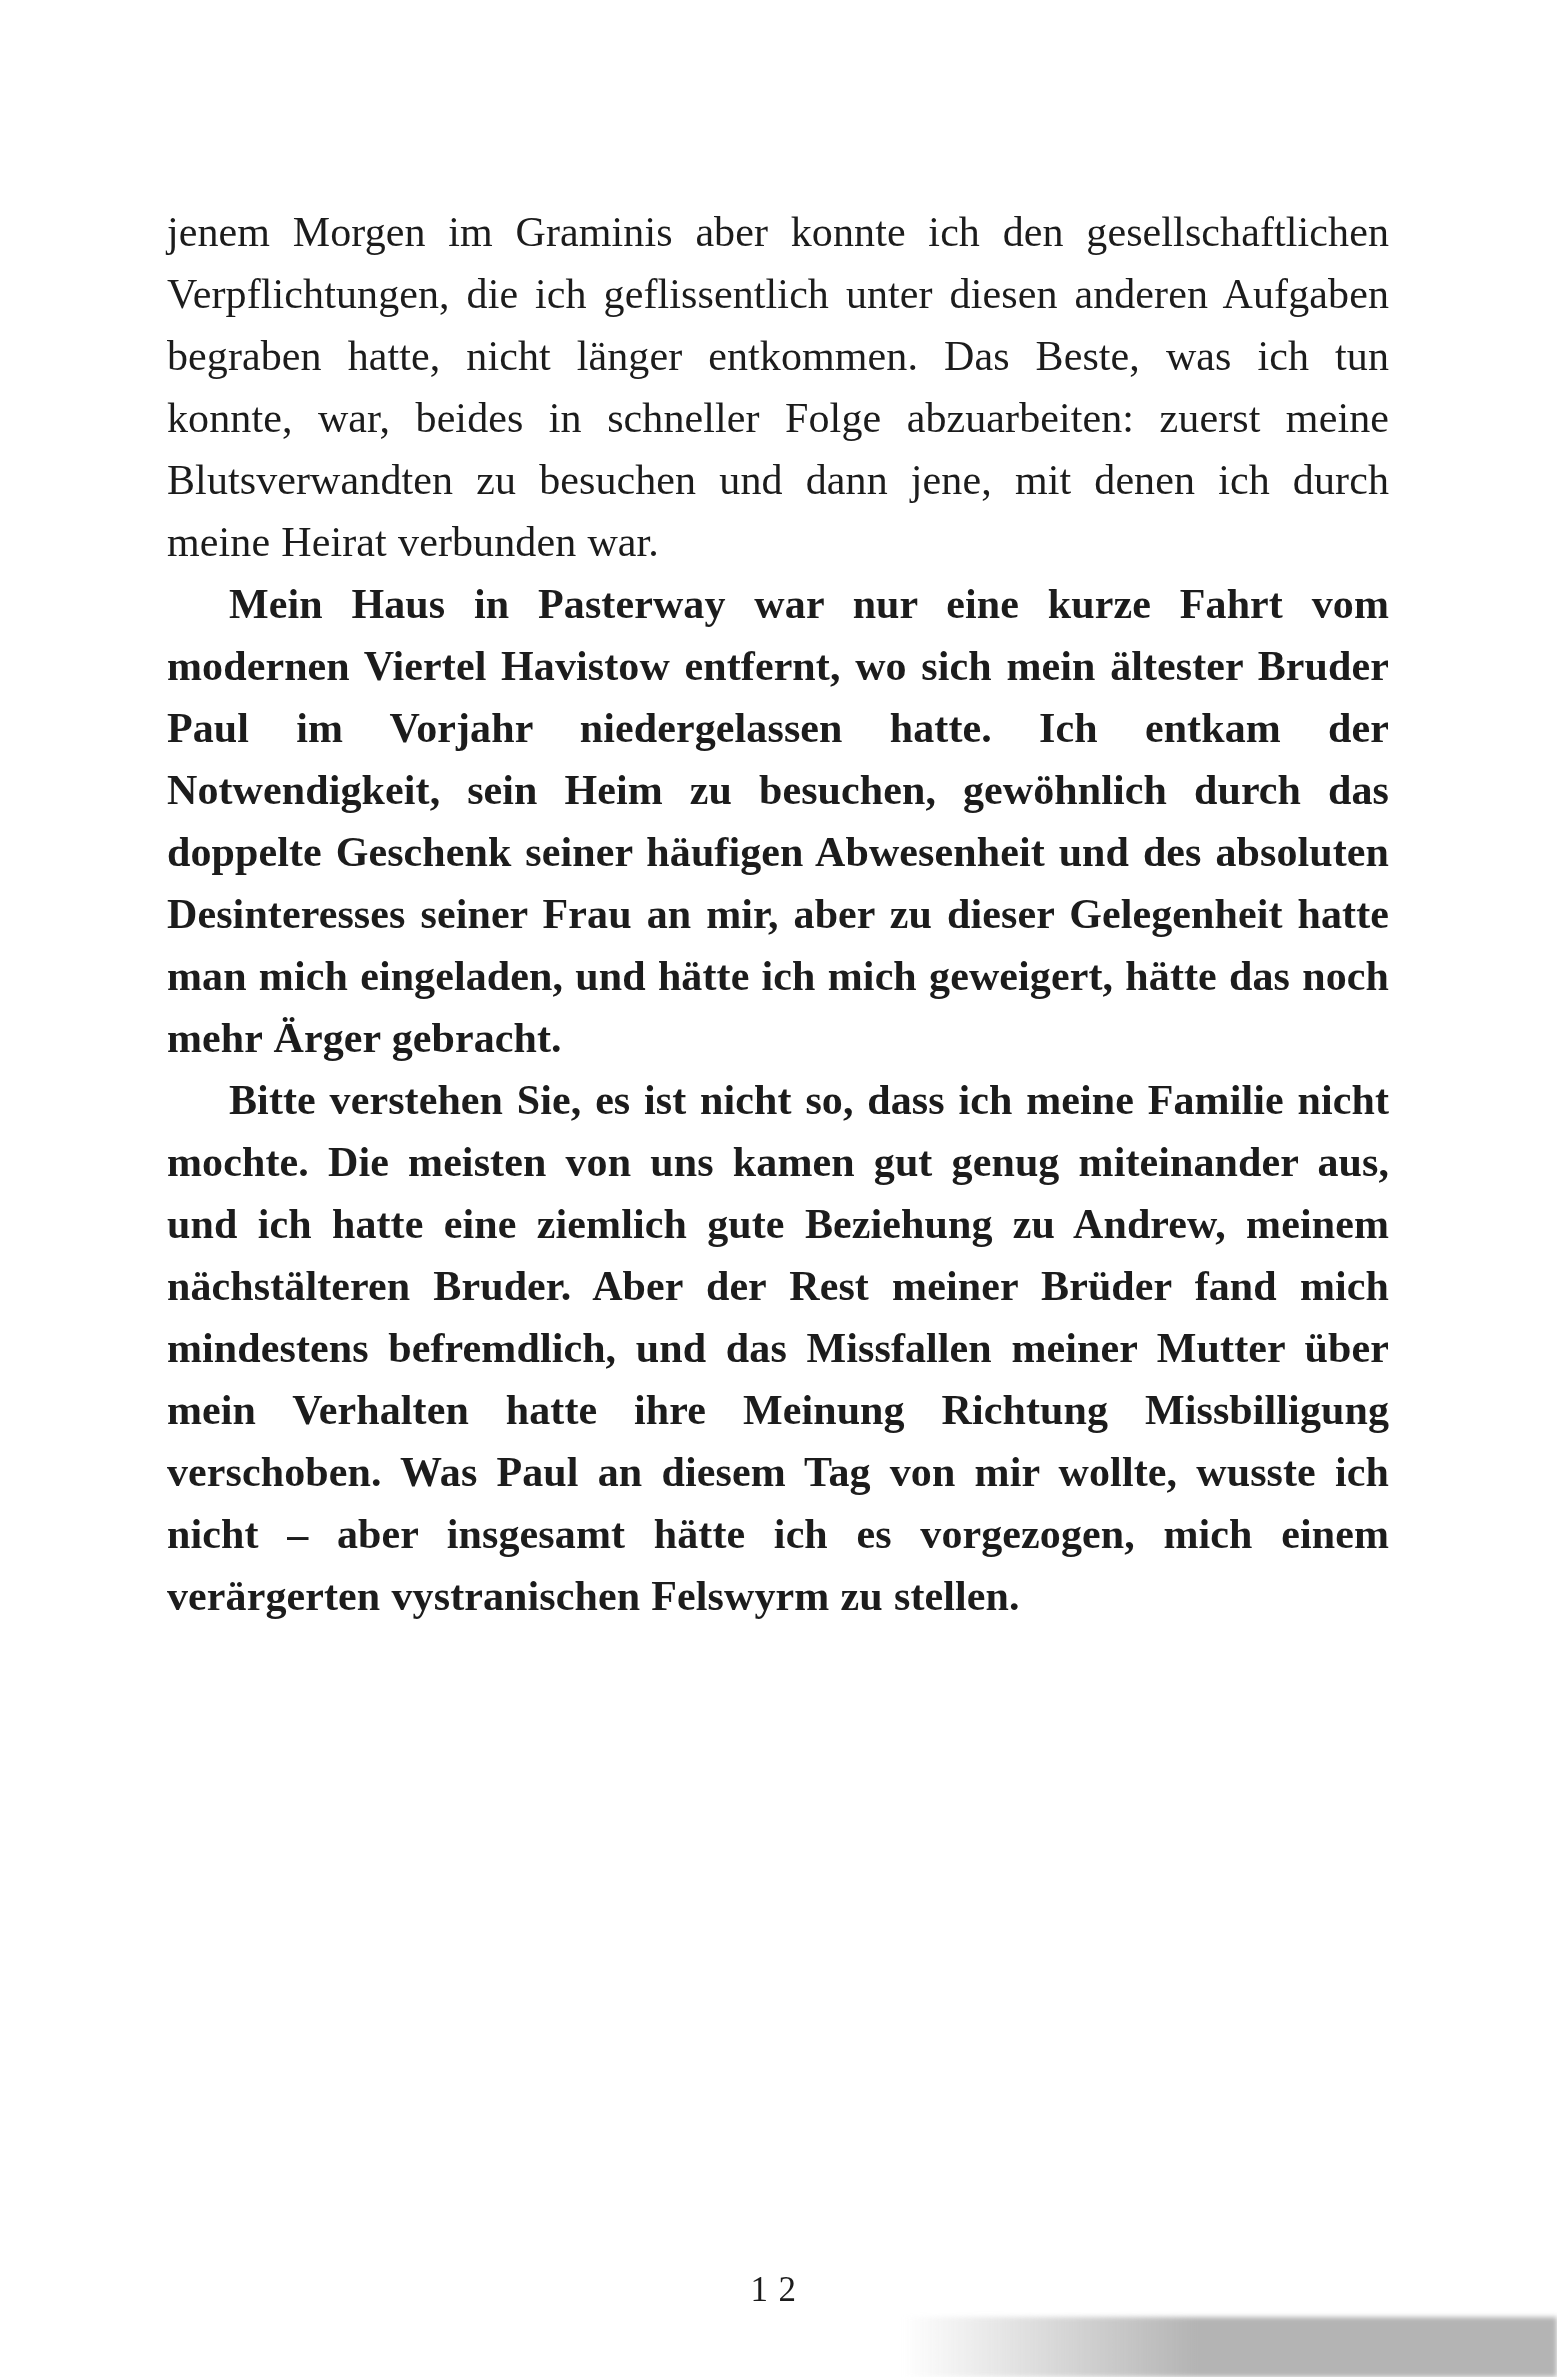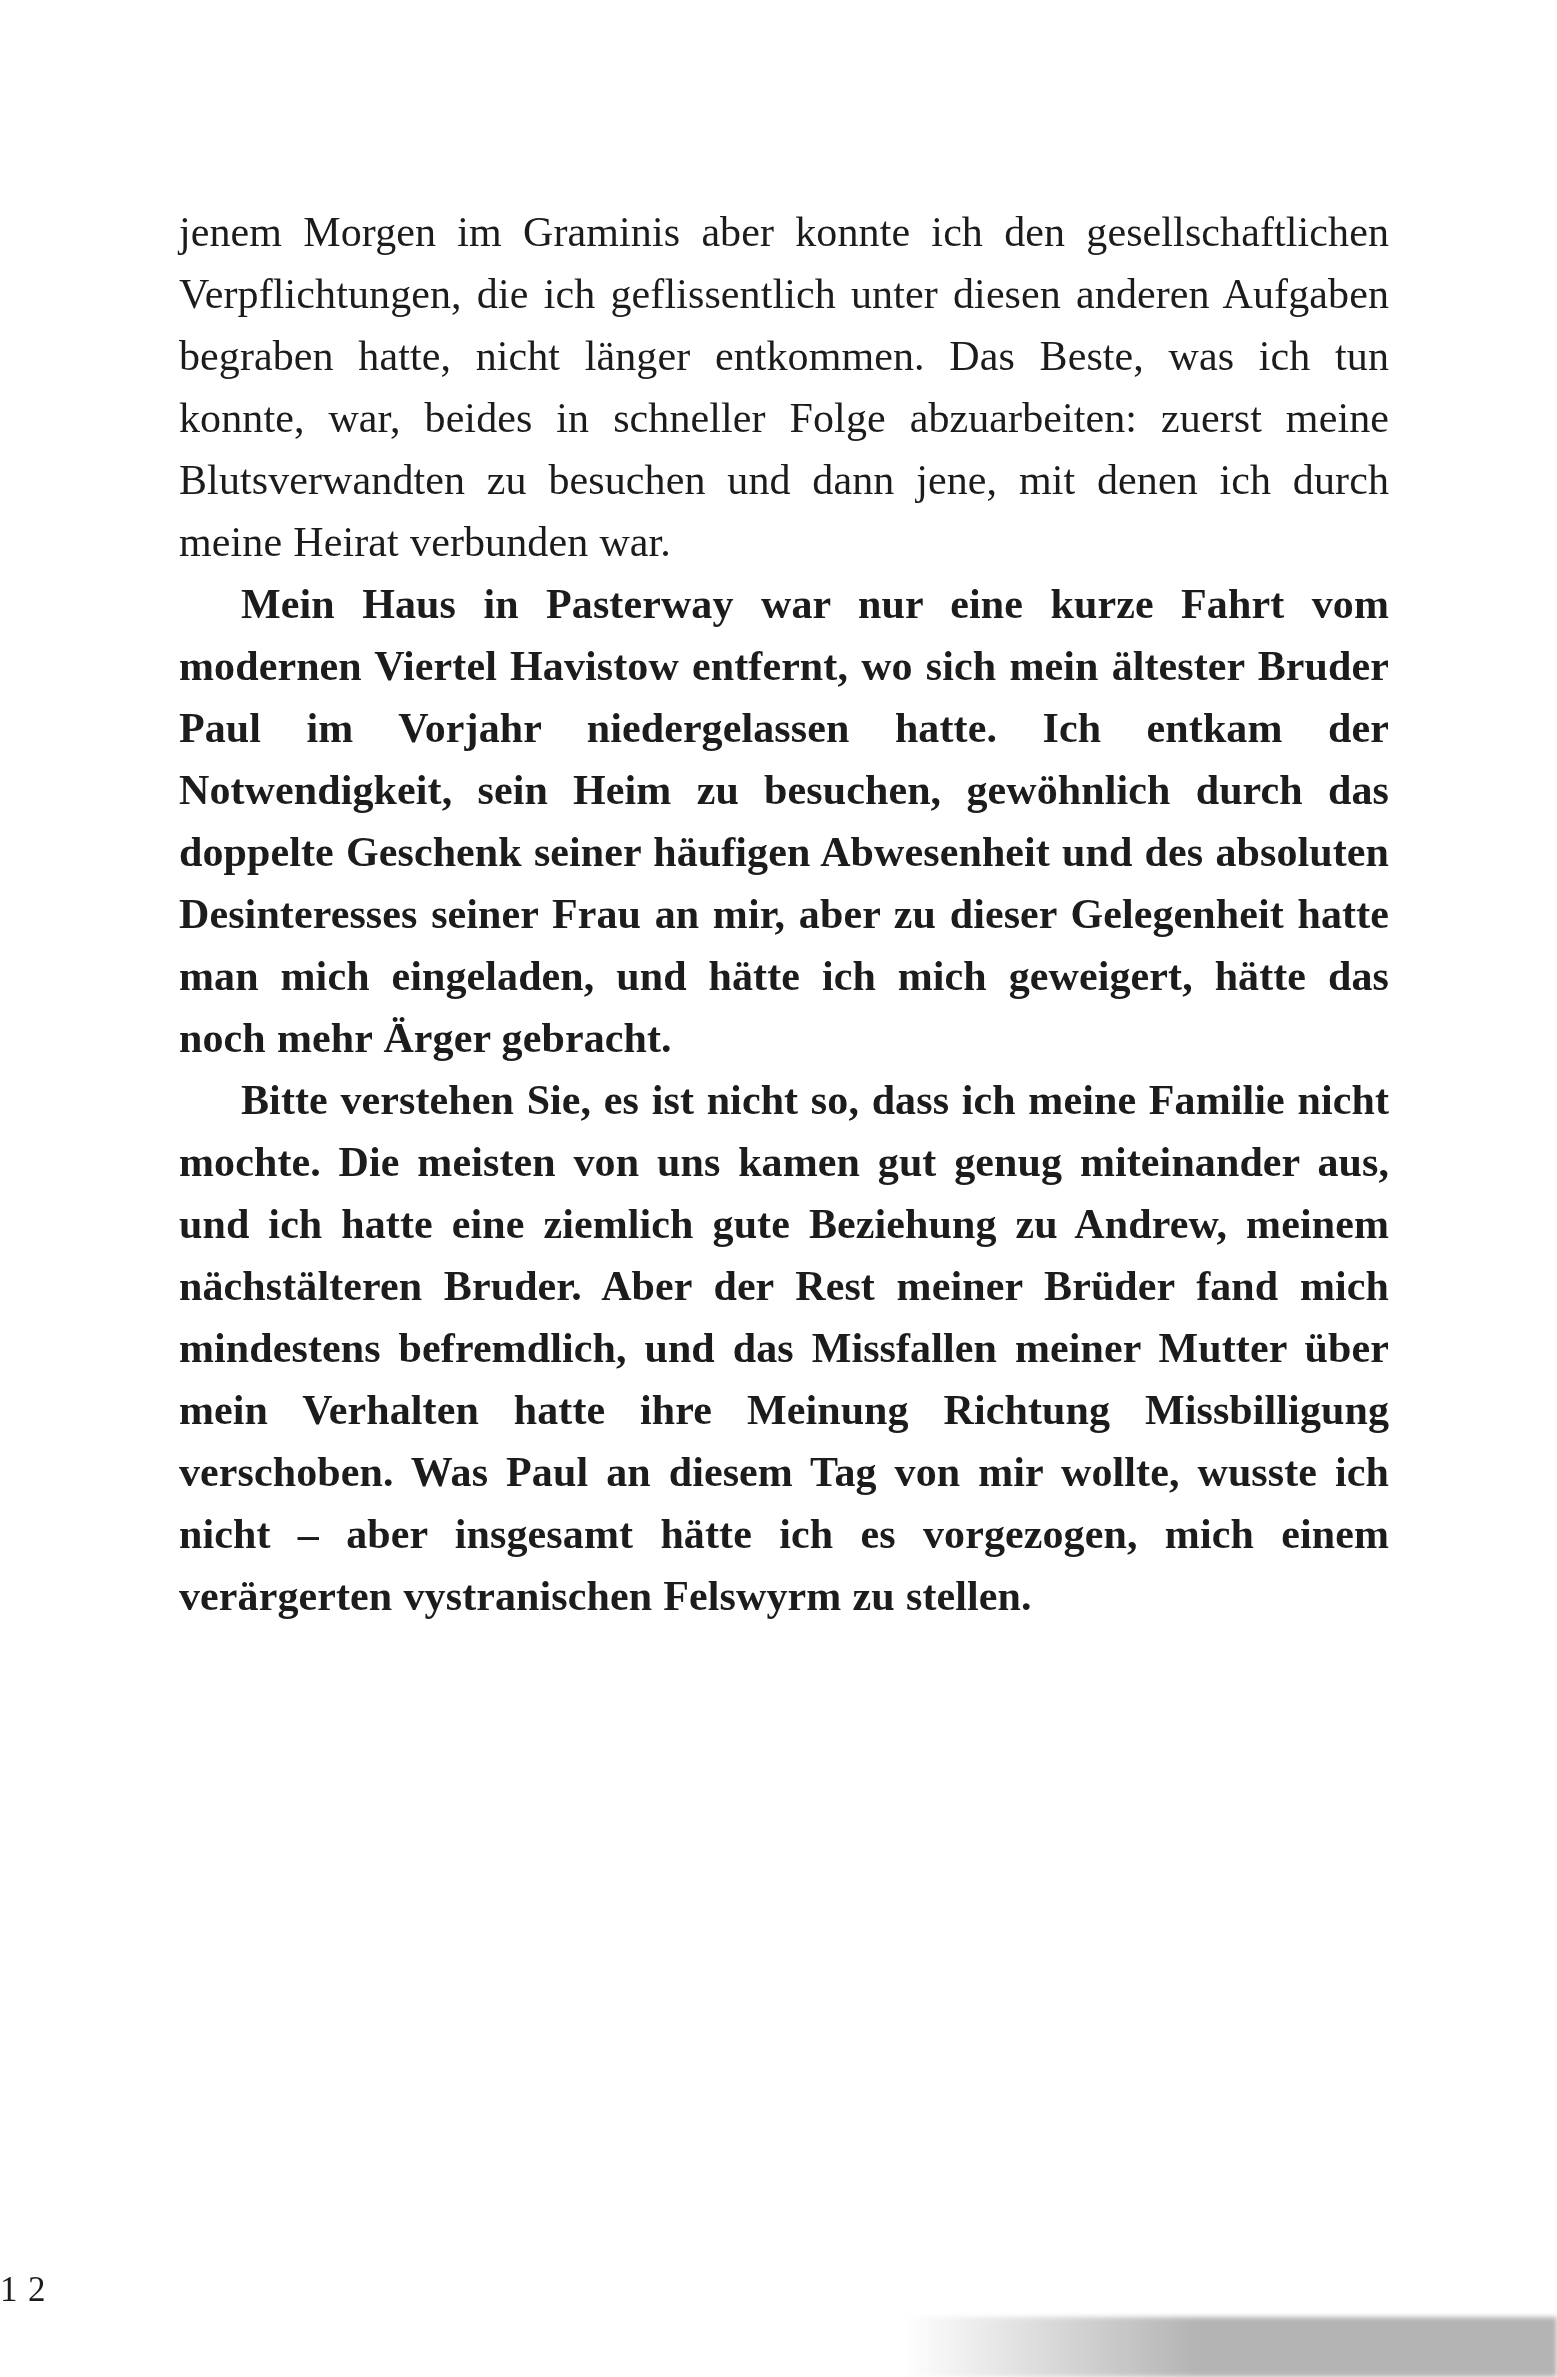--- a/index.html
+++ b/index.html
@@ -30,34 +30,33 @@
     font-size: 42px;
     line-height: 62px;
     text-align: justify;
     letter-spacing: 0.1px;
   }
 
   .text-block p {
     hyphens: auto;
     -webkit-hyphens: auto;
     word-spacing: 0.6px;
-    margin-left: 12px;
   }
 
   .text-block p.indent {
     text-indent: 62px;
     font-weight: bold;
   }
 
   .page-number {
     position: absolute;
     top: 2270px;
     left: 0;
     width: 100%;
-    text-align: left;
+    text-align: center;
     font-size: 35px;
     letter-spacing: 10.4px;
     font-variant-numeric: oldstyle-nums;
   }
 
   .corner-shadow {
     position: absolute;
     right: 0;
     bottom: 0;
     width: 655px;

